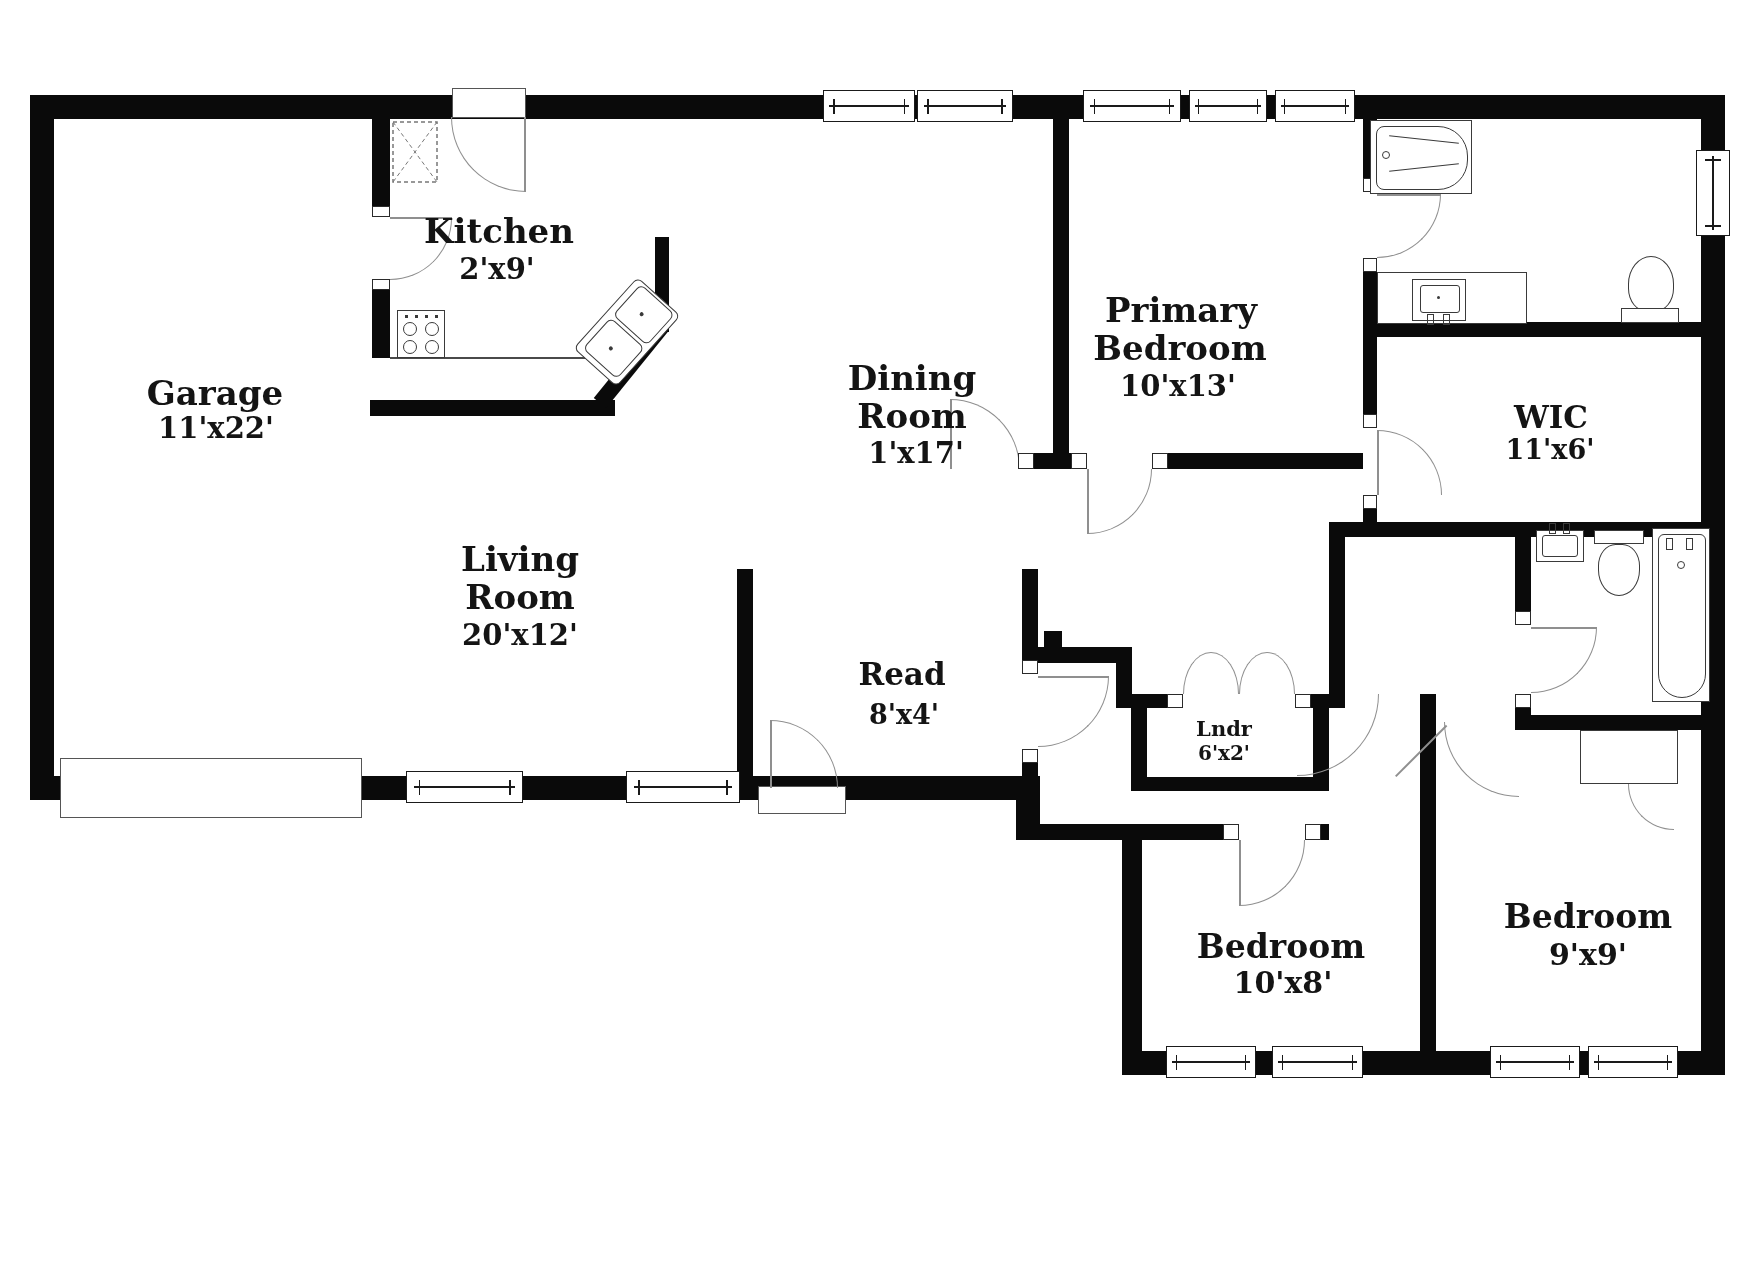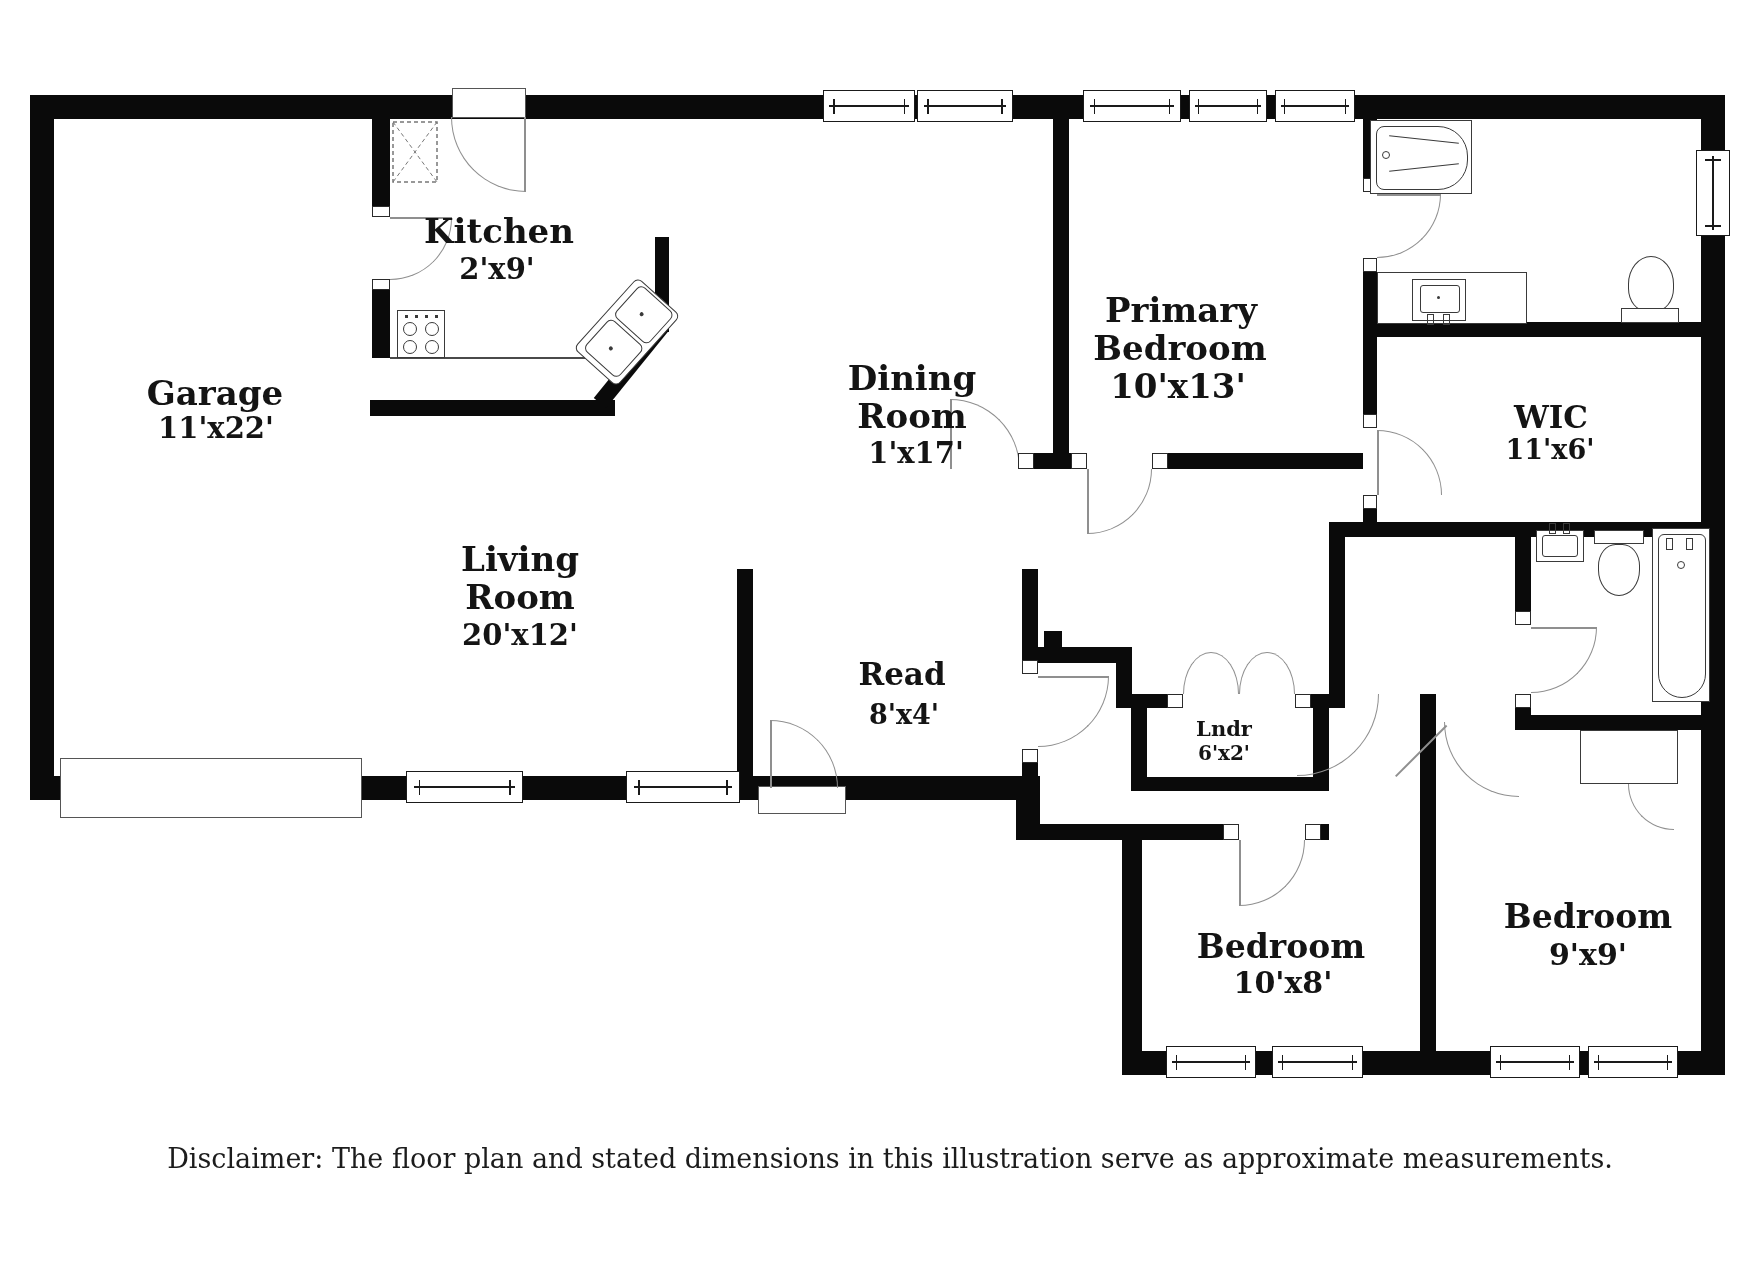--- a/index.html
+++ b/index.html
@@ -285,29 +285,28 @@
 
   <div class="lbl" style="left:520px;top:559px;font-size:34px">Living</div>
   <div class="lbl" style="left:520px;top:597px;font-size:34px">Room</div>
   <div class="lbl" style="left:520px;top:635px;font-size:29px">20'x12'</div>
 
   <div class="lbl" style="left:902px;top:674px;font-size:31px">Read</div>
   <div class="lbl" style="left:904px;top:714px;font-size:27px">8'x4'</div>
 
   <div class="lbl" style="left:1181px;top:310px;font-size:34px">Primary</div>
   <div class="lbl" style="left:1180px;top:348px;font-size:34px">Bedroom</div>
-  <div class="lbl" style="left:1178px;top:386px;font-size:34px">10'x13'</div>
+  <div class="lbl" style="left:1178px;top:386px;font-size:29px">10'x13'</div>
 
   <div class="lbl" style="left:1551px;top:417px;font-size:31px">WIC</div>
   <div class="lbl" style="left:1550px;top:449px;font-size:27px">11'x6'</div>
 
   <div class="lbl" style="left:1224px;top:728px;font-size:21px">Lndr</div>
   <div class="lbl" style="left:1224px;top:753px;font-size:20px">6'x2'</div>
 
   <div class="lbl" style="left:1281px;top:946px;font-size:33px">Bedroom</div>
   <div class="lbl" style="left:1283px;top:982px;font-size:30px">10'x8'</div>
 
   <div class="lbl" style="left:1588px;top:916px;font-size:33px">Bedroom</div>
   <div class="lbl" style="left:1588px;top:954px;font-size:30px">9'x9'</div>
 
-  <div class="disc" style="left:890px;top:1158px;font-size:27px">Disclaimer: The floor plan and stated dimensions in this illustration serve as approximate measurements.</div>
 
 </div>
 
 </body></html>

